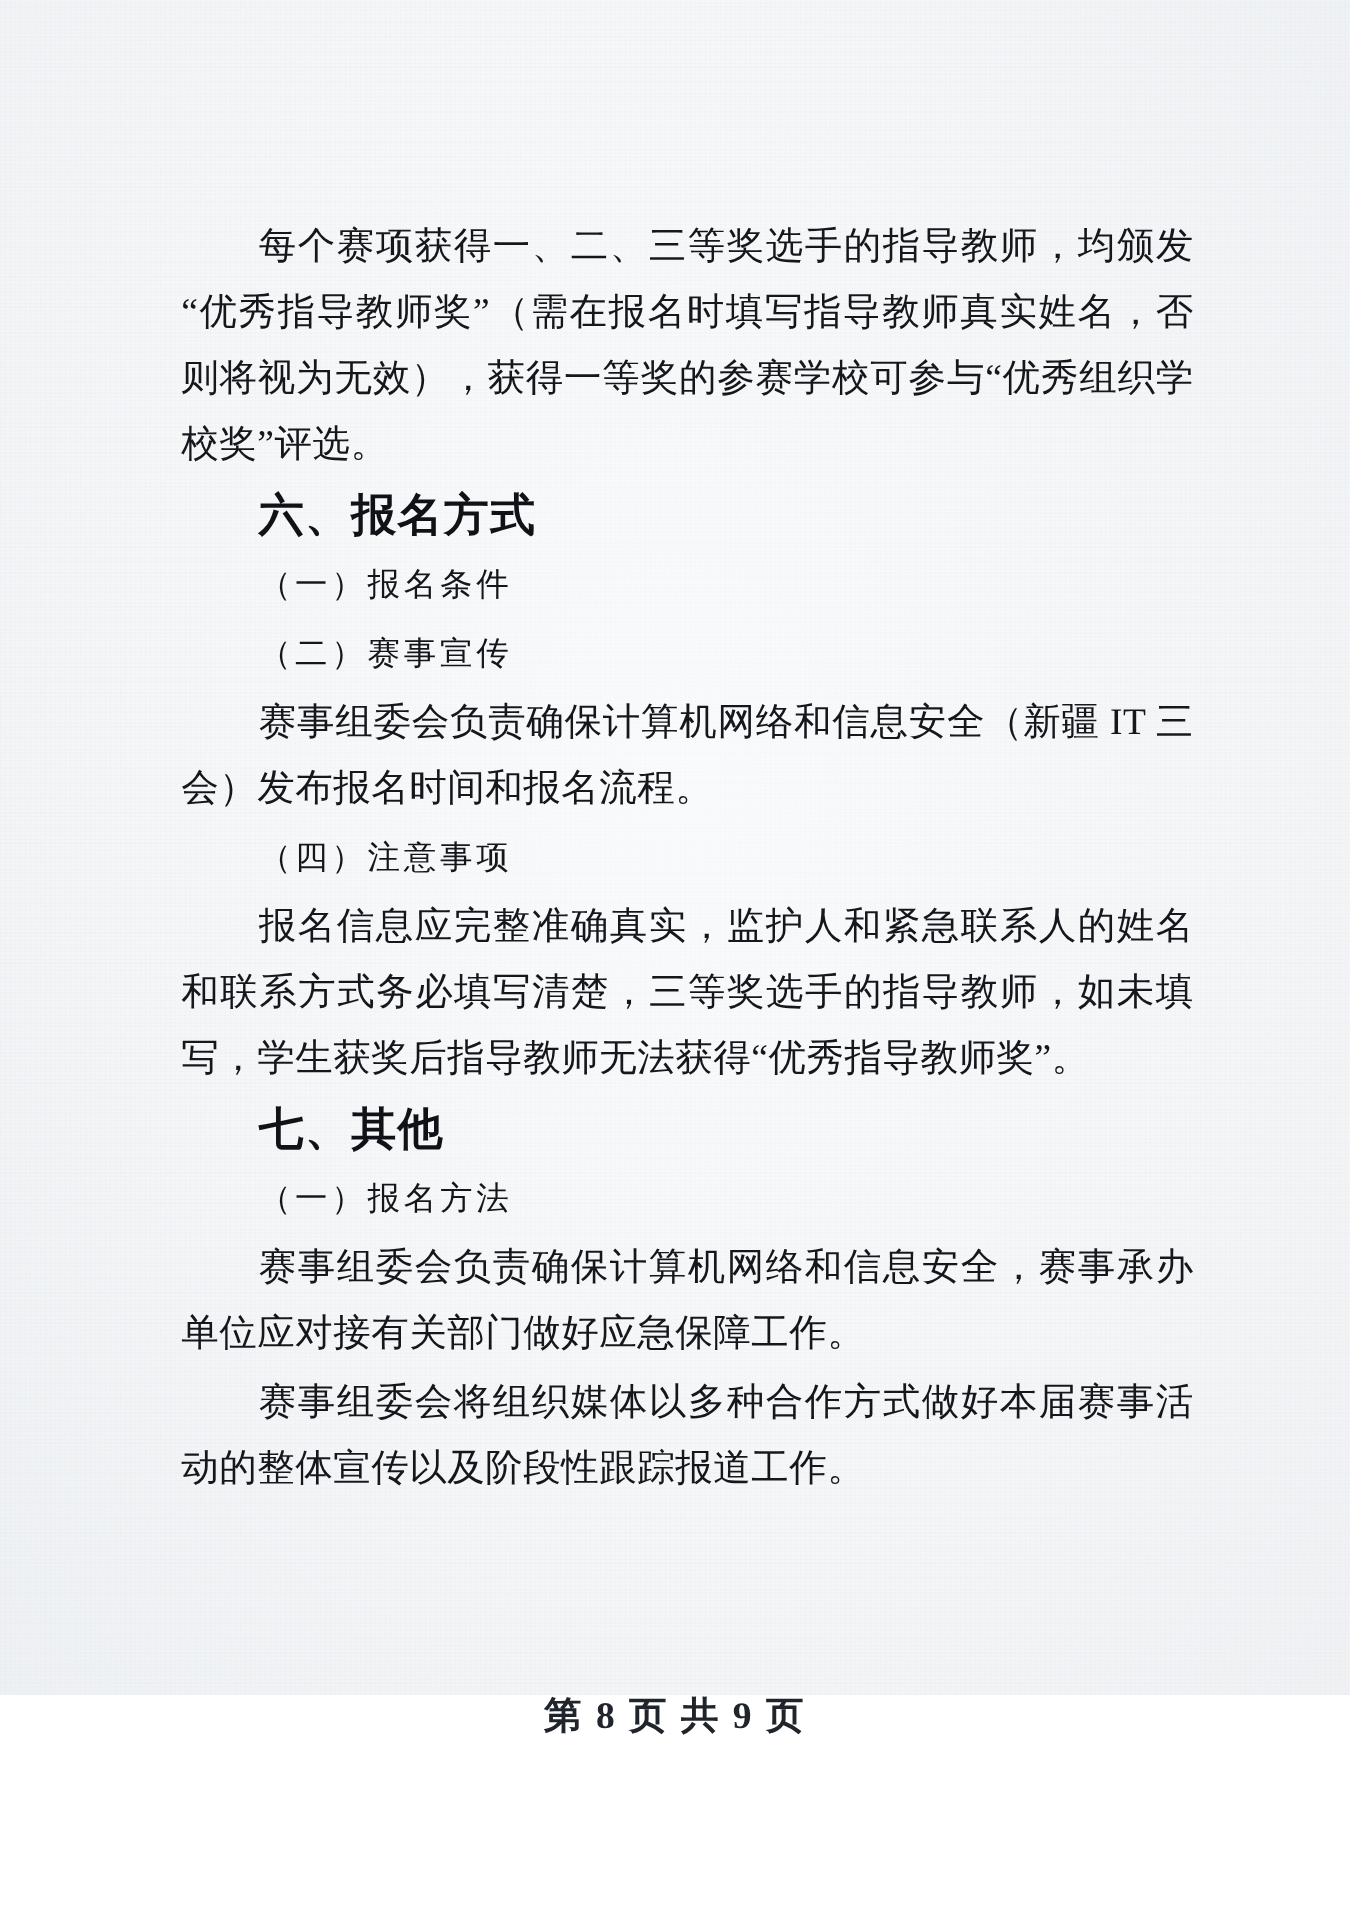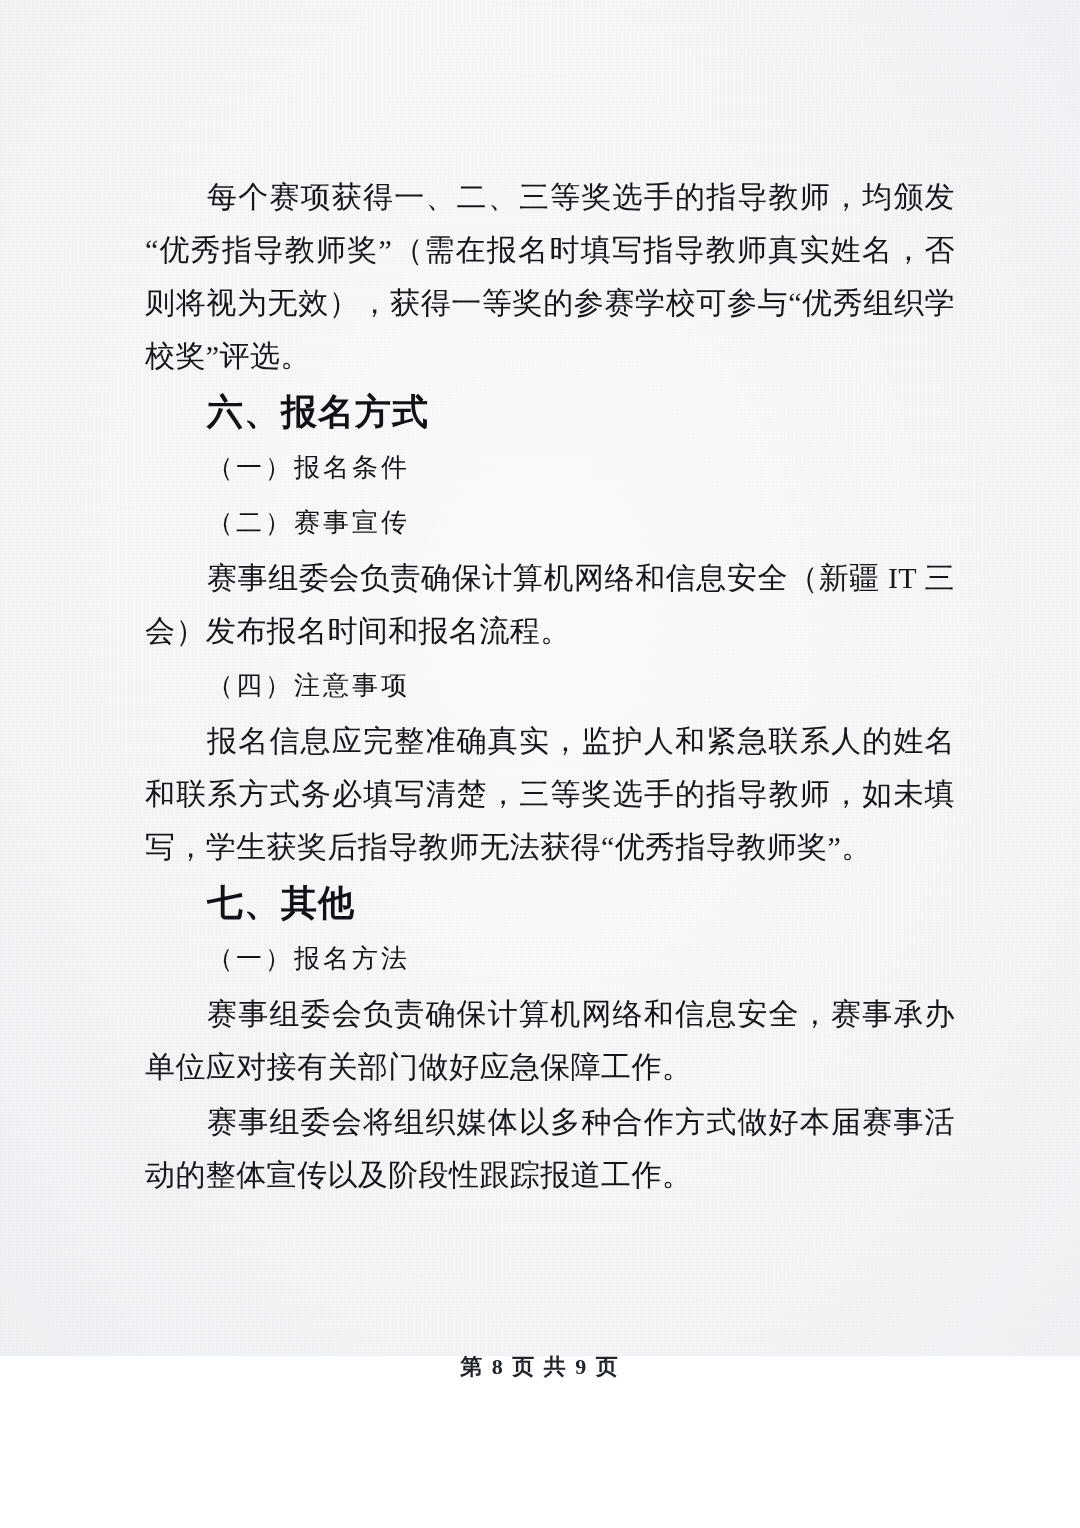--- a/index.html
+++ b/index.html
@@ -66,21 +66,21 @@
     letter-spacing: 3px;
     margin: 2px 0 2px 0;
     color: #14161b;
   }
   .footer {
     position: absolute;
     left: 0;
     top: 1352px;
     width: 1080px;
     text-align: center;
-    font-size: 22px;
+    font-size: 30px;
     letter-spacing: 2px;
     color: #20242b;
     font-weight: bold;
   }
 </style>
 </head>
 <body>
 
 <div class="page">
   <div class="paper-texture"></div>

